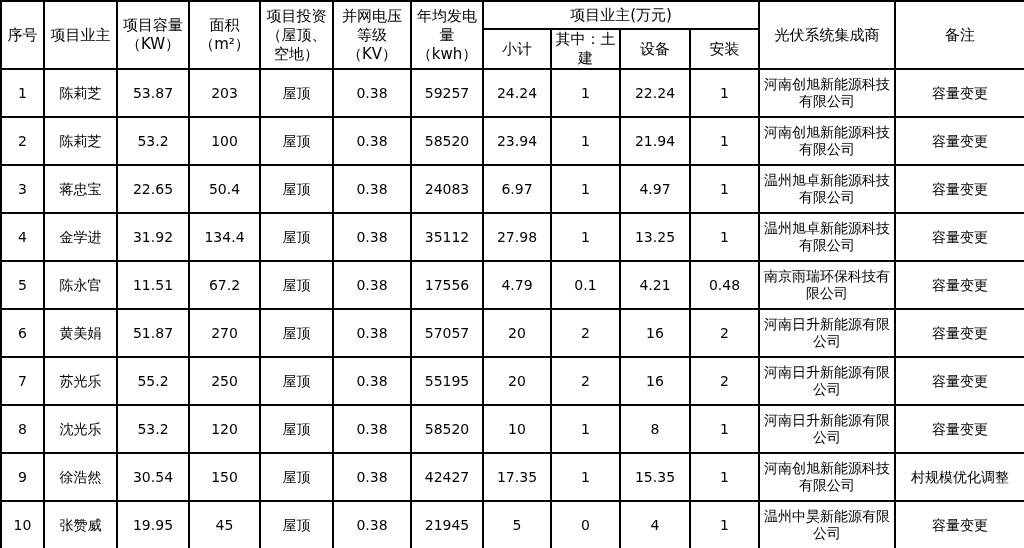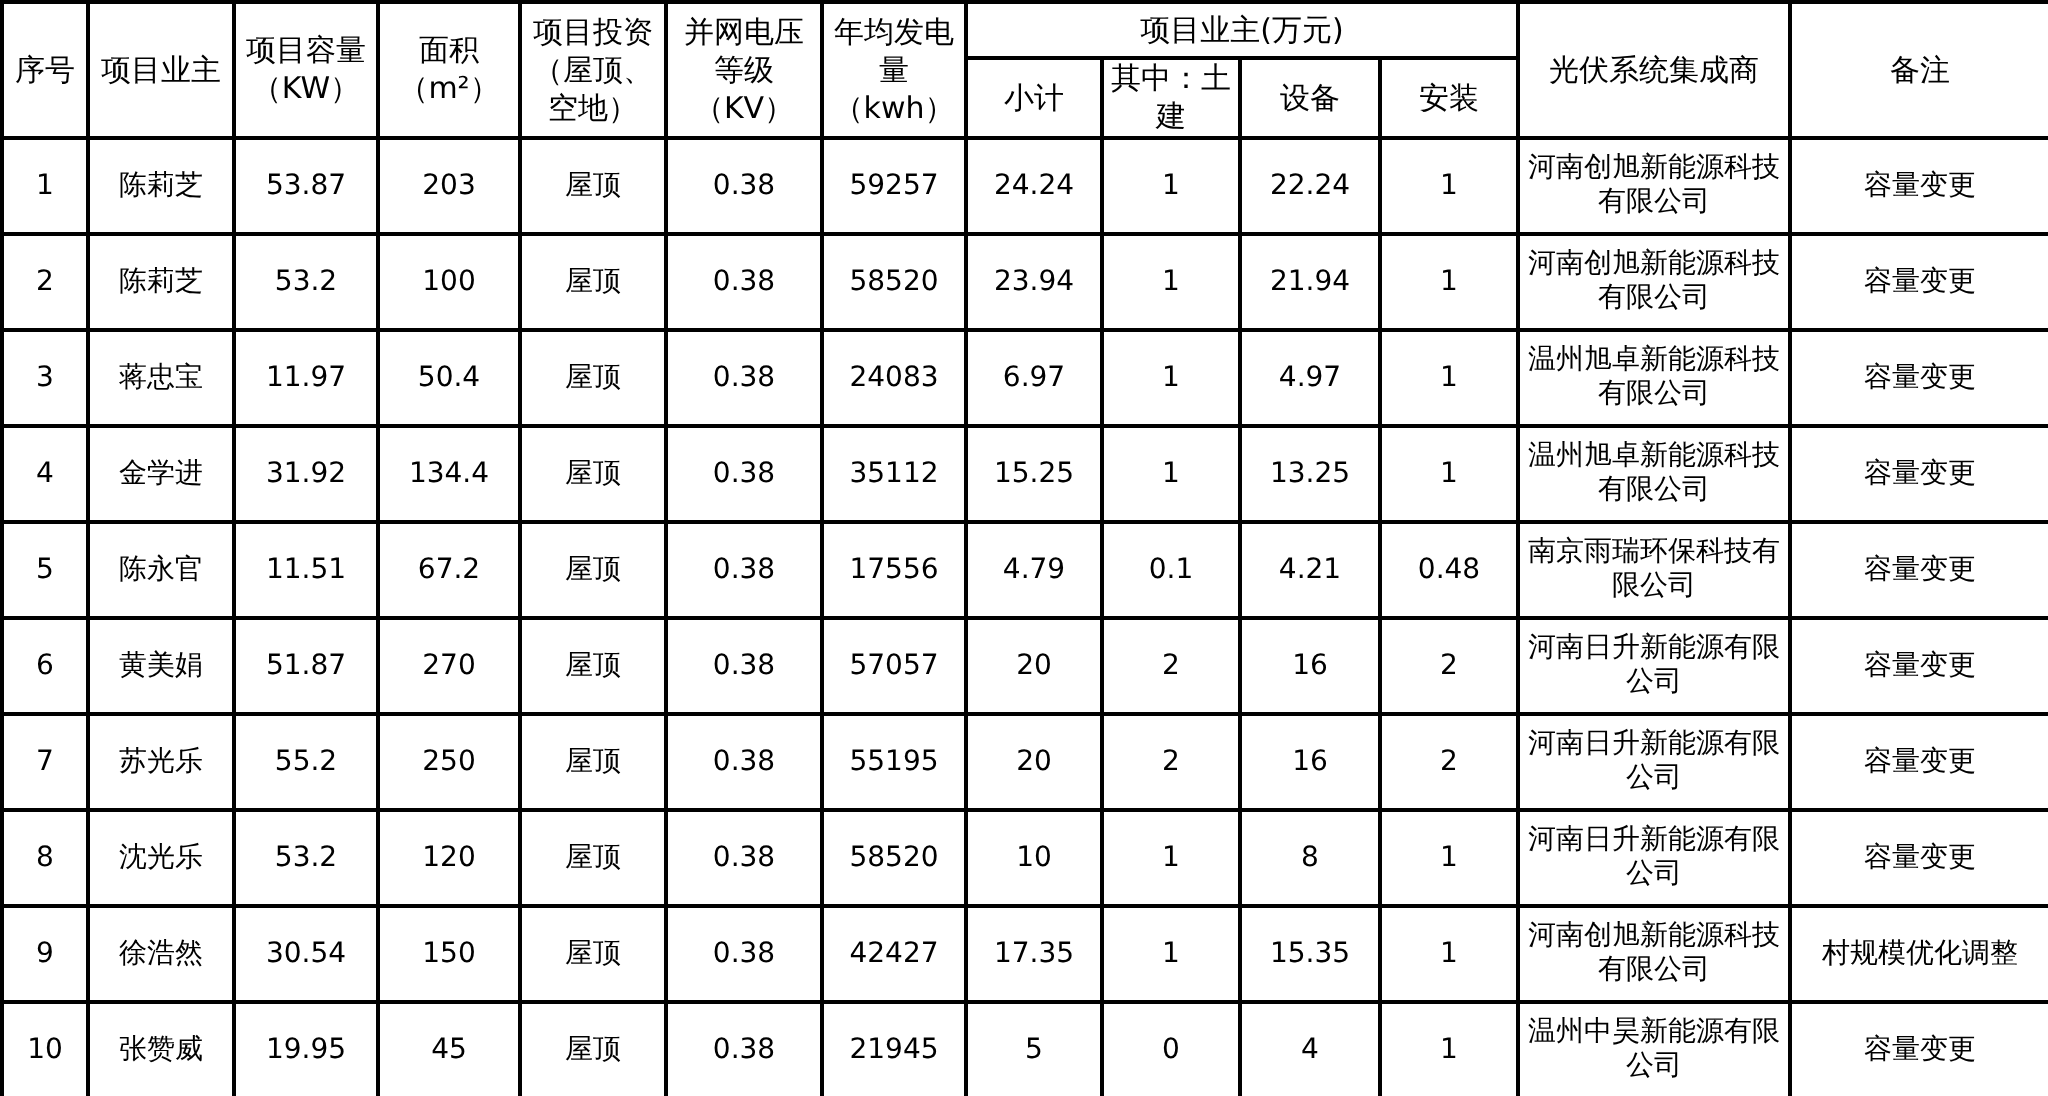--- a/index.html
+++ b/index.html
@@ -119,41 +119,41 @@
         <td>23.94</td>
         <td>1</td>
         <td>21.94</td>
         <td>1</td>
         <td>河南创旭新能源科技有限公司</td>
         <td>容量变更</td>
       </tr>
       <tr>
         <td>3</td>
         <td>蒋忠宝</td>
-        <td>11.97</td>
+        <td>22.65</td>
         <td>50.4</td>
         <td>屋顶</td>
         <td>0.38</td>
         <td>24083</td>
         <td>6.97</td>
         <td>1</td>
         <td>4.97</td>
         <td>1</td>
         <td>温州旭卓新能源科技有限公司</td>
         <td>容量变更</td>
       </tr>
       <tr>
         <td>4</td>
         <td>金学进</td>
         <td>31.92</td>
         <td>134.4</td>
         <td>屋顶</td>
         <td>0.38</td>
         <td>35112</td>
-        <td>15.25</td>
+        <td>27.98</td>
         <td>1</td>
         <td>13.25</td>
         <td>1</td>
         <td>温州旭卓新能源科技有限公司</td>
         <td>容量变更</td>
       </tr>
       <tr>
         <td>5</td>
         <td>陈永官</td>
         <td>11.51</td>

